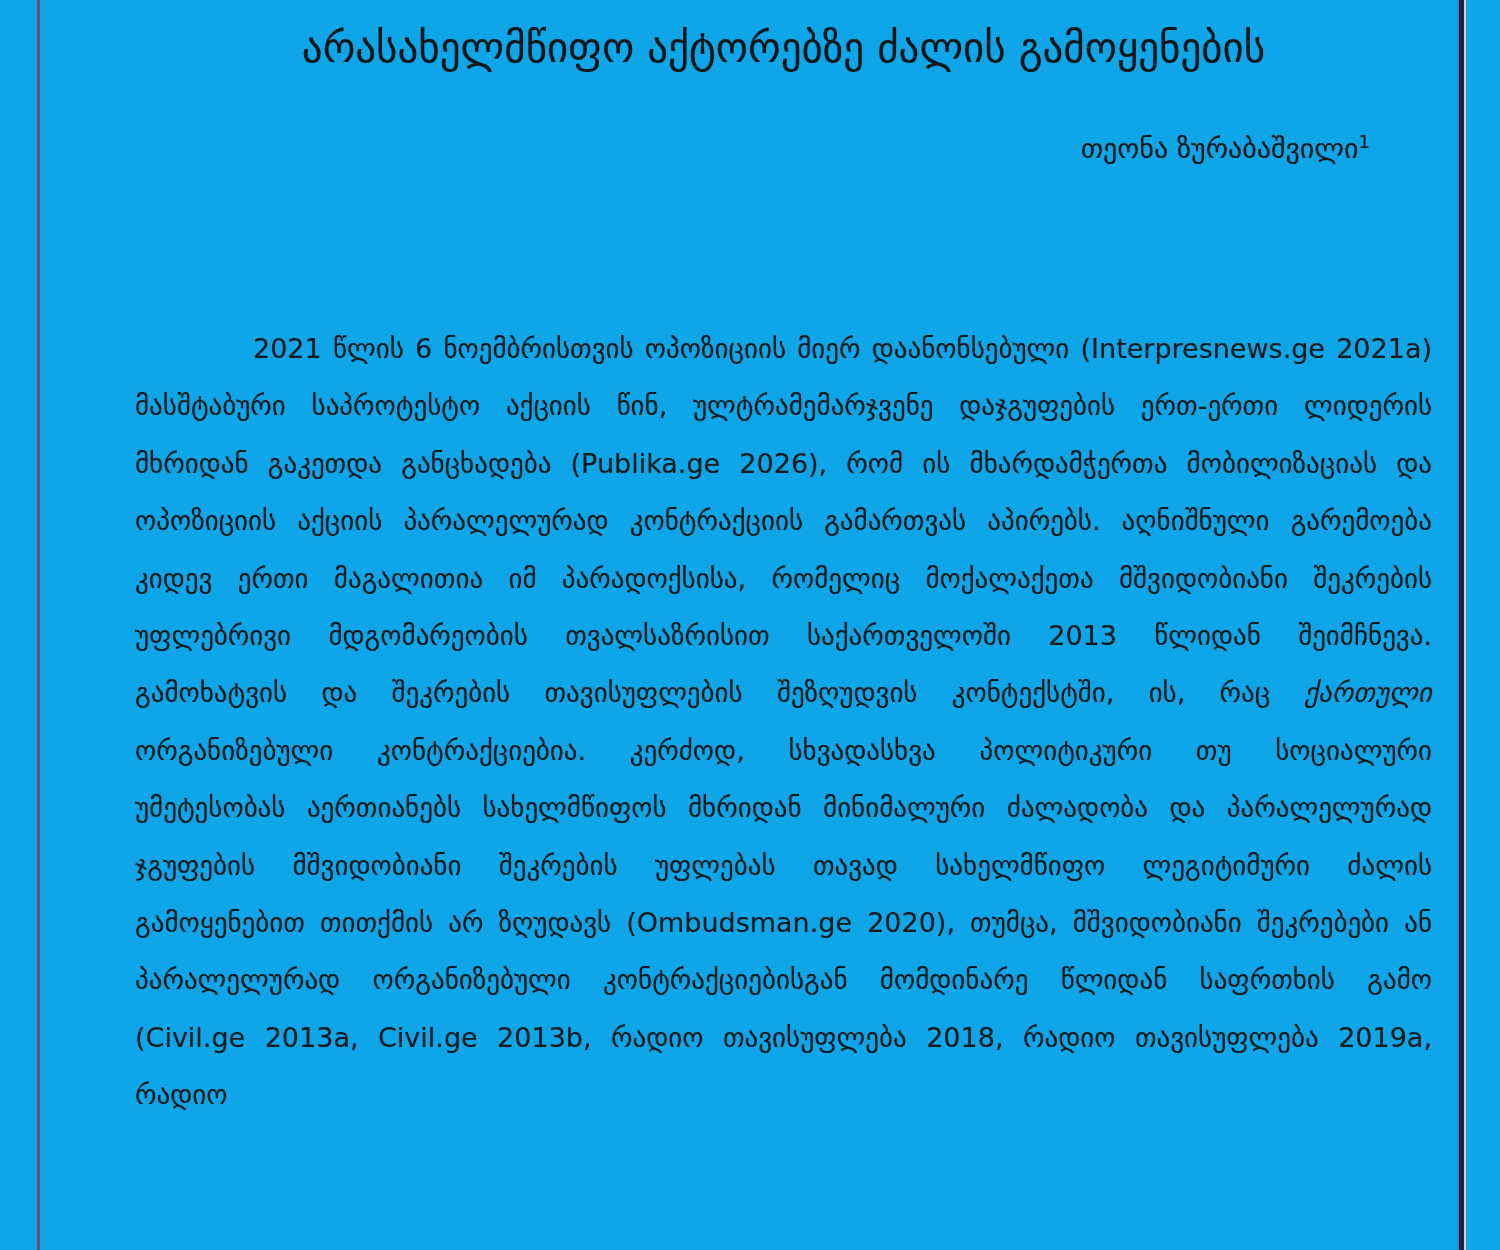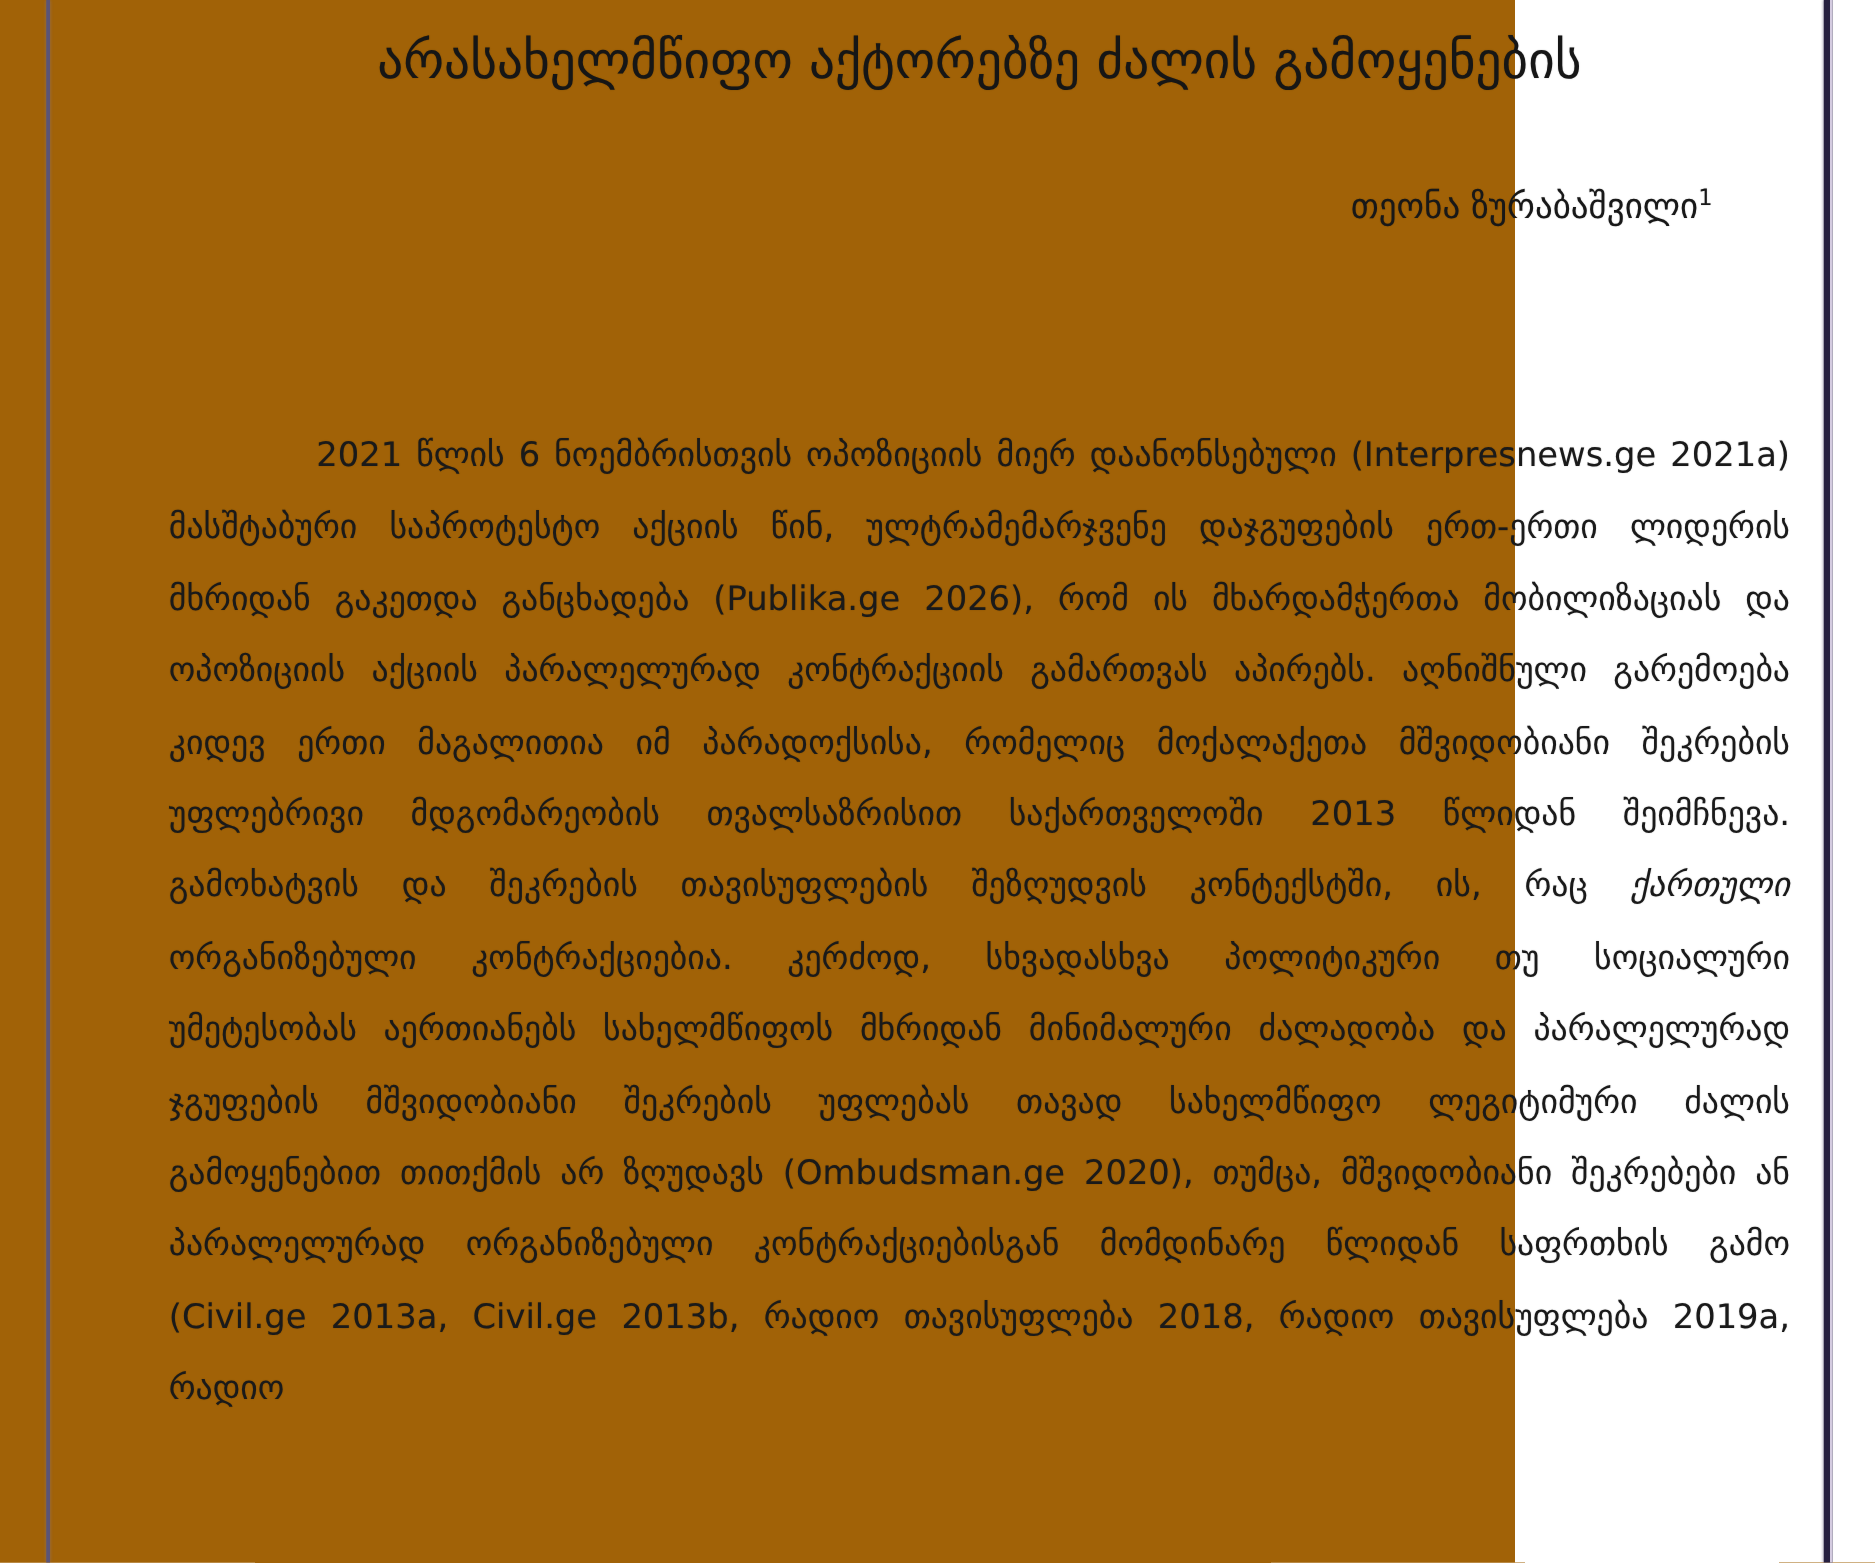--- a/index.html
+++ b/index.html
@@ -8,23 +8,23 @@
   }
   body {
     width: 1500px;
     height: 1250px;
     overflow: hidden;
     background: #ffffff;
     font-family: "DejaVu Sans", "Liberation Sans", sans-serif;
   }
   .page {
     position: relative;
-    width: 1212px;
+    width: 1500px;
     height: 1250px;
-    background: #a16207;
+    background: #0ea5e9;
     color: #181818;
   }
   .vline-left {
     position: absolute;
     left: 37px;
     top: 0;
     bottom: 0;
     width: 3px;
     background: #5a5477;
     box-shadow: 0 0 3px rgba(130, 120, 160, 0.55);
@@ -49,21 +49,21 @@
     margin: 8px 0 0 0;
     font-size: 41px;
     font-weight: normal;
     text-align: center;
     line-height: 80px;
     color: #161616;
     text-shadow: 0 0 1px rgba(0,0,0,0.35);
   }
   .title-line { display: block; }
   .author {
-    margin-top: 56px;
+    margin-top: 40px;
     text-align: right;
     padding-right: 62px;
     font-size: 28px;
     line-height: 42px;
     text-shadow: 0 0 1px rgba(0,0,0,0.3);
   }
   .author sup {
     font-size: 18px;
     vertical-align: super;
     line-height: 0;

